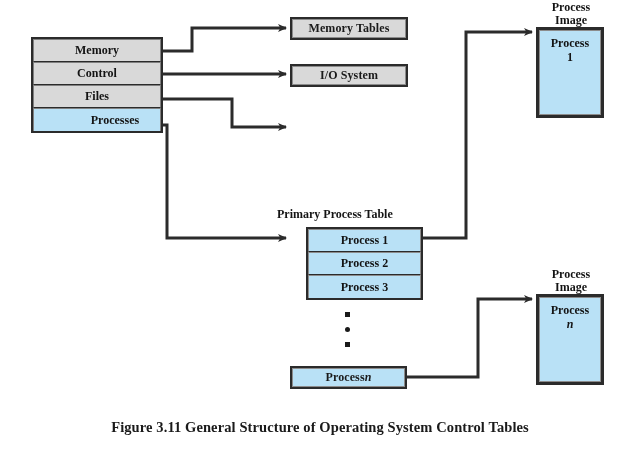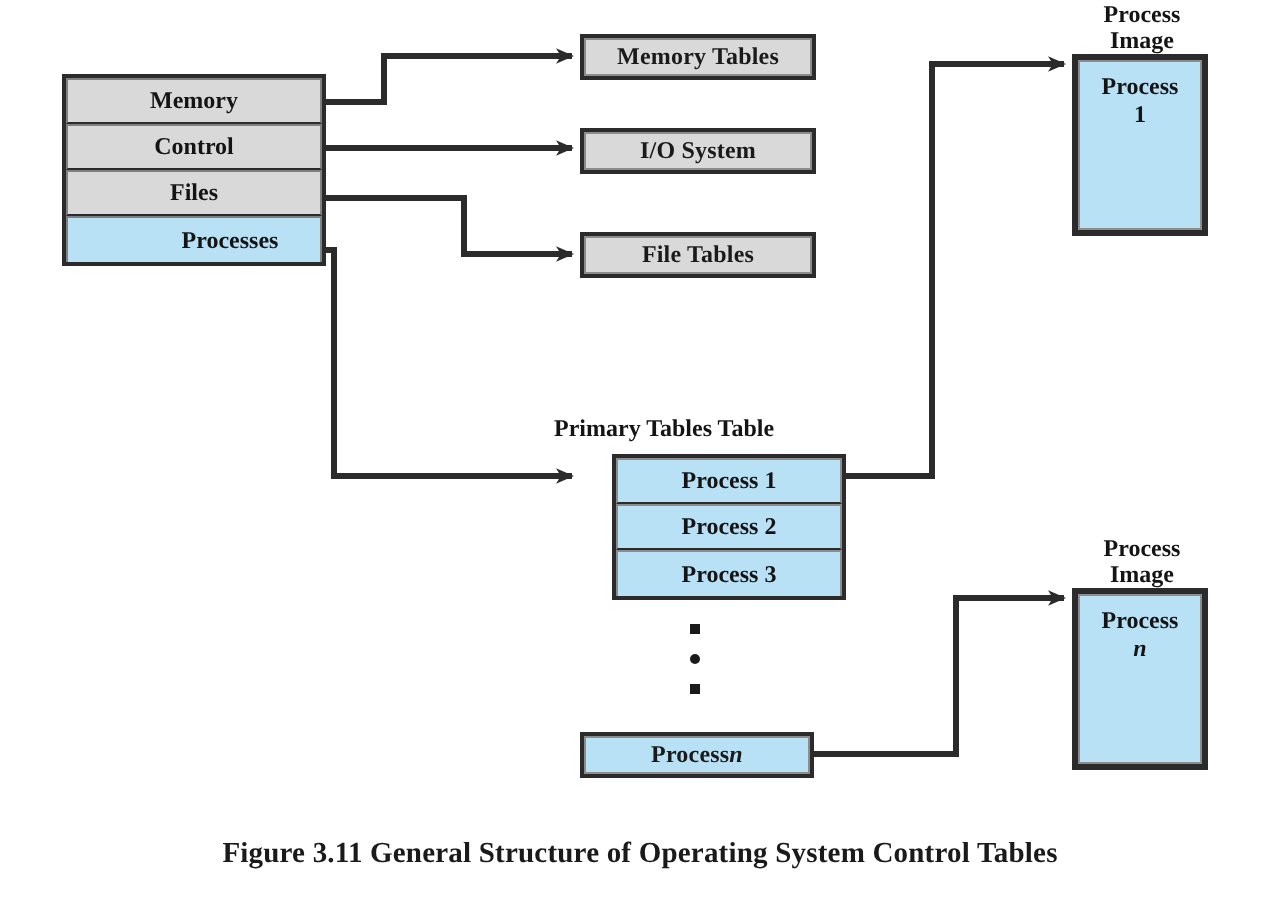--- a/index.html
+++ b/index.html
@@ -230,25 +230,22 @@
       <span>Processes</span>
     </div>
   </div>
 
   <div class="box gray table-box" id="memory-tables">
     <span>Memory Tables</span>
   </div>
   <div class="box gray table-box" id="io-tables">
     <span>I/O System</span>
   </div>
-  <div class="box gray table-box" id="file-tables">
-    <span>File Tables</span>
-  </div>
-
-  <div id="ppt-label">Primary Tables Table</div>
+
+  <div id="ppt-label">Primary Process Table</div>
 
   <div id="primary-process-table">
     <div class="ppt-row">
       <span>Process 1</span>
     </div>
     <div class="ppt-row">
       <span>Process 2</span>
     </div>
     <div class="ppt-row">
       <span>Process 3</span>

